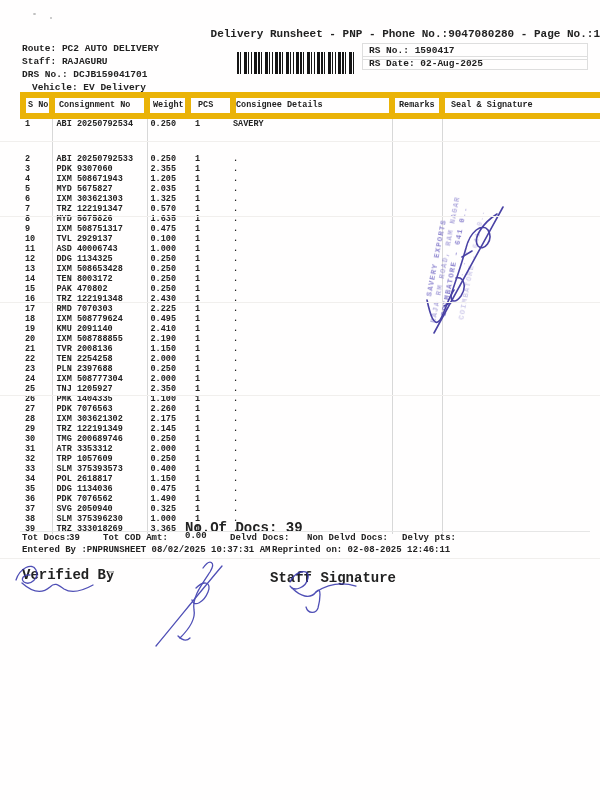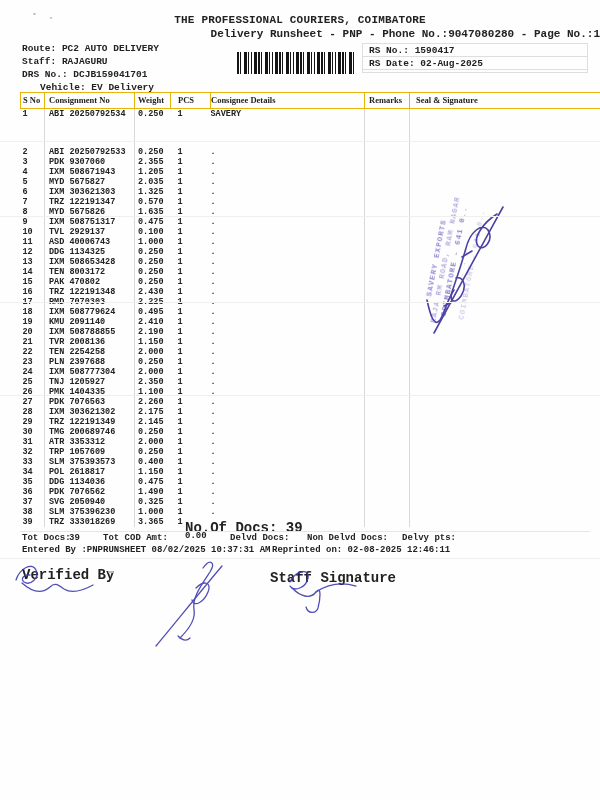--- a/index.html
+++ b/index.html
@@ -4,33 +4,33 @@
 <style>
   html,body{margin:0;padding:0;background:#ffffff;}
   .page{
     position:relative;width:600px;height:800px;background:#fffefe;overflow:hidden;
     font-family:"Liberation Mono","DejaVu Sans Mono",monospace;font-weight:bold;color:#222;
   }
   .abs{position:absolute;white-space:nowrap;}
   .title{left:0;top:14px;width:600px;text-align:center;font-size:11px;letter-spacing:.2px;}
   .subtitle{left:0;top:28px;width:600px;text-align:right;font-size:11px;}
   .hinfo{font-size:9.5px;}
-  .rsbox{position:absolute;left:362px;width:226px;height:30px;border:1px solid #dedede;font-size:9.5px;line-height:13px;padding-left:6px;box-sizing:border-box;}
+  .rsbox{position:absolute;left:362px;width:226px;height:17px;border:1px solid #dedede;font-size:9.5px;line-height:13px;padding-left:6px;box-sizing:border-box;}
   .barcode{
     position:absolute;left:237px;top:52px;width:118px;height:22px;
     background:repeating-linear-gradient(90deg,
       #151515 0 2px,#fff 2px 3px,#151515 3px 4px,#fff 4px 7px,
       #151515 7px 10px,#fff 10px 11px,#151515 11px 12px,#fff 12px 14px,
       #151515 14px 15px,#fff 15px 17px,#151515 17px 20px,#fff 20px 21px);
   }
   .table-wrap{position:absolute;left:20px;top:92px;}
   table{border-collapse:collapse;table-layout:fixed;width:570px;}
   th,td{padding:0;font-size:8.5px;font-weight:bold;text-align:left;overflow:hidden;color:#232323;}
   thead tr{height:15px;}
-  thead th{border:1px solid #eab308;line-height:15px;font-family:Liberation Serif, serif;}
+  thead th{border:6px solid #eab308;line-height:15px;}
   tbody tr{height:10px;}
   tbody tr.tall{height:38px;}
   tbody td{line-height:10px;vertical-align:top;}
   .c0{width:21px;padding-left:2px;}
   .c1{width:85px;padding-left:4px;}
   .c2{width:32px;padding-left:3px;}
   .c3{width:32px;padding-left:7px;}
   .c4{width:153px;}
   .c5{width:40px;padding-left:4px;margin-left:36px;}
   .c6{width:207px;padding-left:6px;}
@@ -48,27 +48,26 @@
   }
   .stamp-rot .sl{font-size:7.5px;line-height:9px;letter-spacing:1.1px;white-space:nowrap;overflow:hidden;}
   .ink{position:absolute;left:0;top:0;pointer-events:none;}
   .speck{position:absolute;background:#bdbdbd;border-radius:50%;}
 </style>
 </head>
 <body>
 
 <div class="page">
 
-  <div class="abs title">THE PROFESSIONAL COURIERS, COIMBATORE</div>
   <div class="abs subtitle">Delivery Runsheet - PNP - Phone No.:9047080280 - Page No.:1</div>
 
   <div class="abs hinfo" style="left:22px;top:43px;"><span>Route:</span> <span>PC2 AUTO DELIVERY</span></div>
   <div class="abs hinfo" style="left:22px;top:56px;"><span>Staff:</span> <span>RAJAGURU</span></div>
   <div class="abs hinfo" style="left:22px;top:69px;"><span>DRS No.:</span> <span>DCJB159041701</span></div>
-  <div class="abs hinfo" style="left:40px;top:82px;"><span>Vehicle:</span> <span>EV Delivery</span></div>
+  <div class="abs hinfo" style="left:32px;top:82px;"><span>Vehicle:</span> <span>EV Delivery</span></div>
 
   <div class="barcode"></div>
 
   <div class="rsbox" style="top:43px;"><span>RS No.:</span> <span>1590417</span></div>
   <div class="rsbox" style="top:56px;height:14px;line-height:14px;"><span>RS Date:</span> <span>02-Aug-2025</span></div>
 
   <div class="table-wrap">
     <table>
       <thead>
           <tr>

